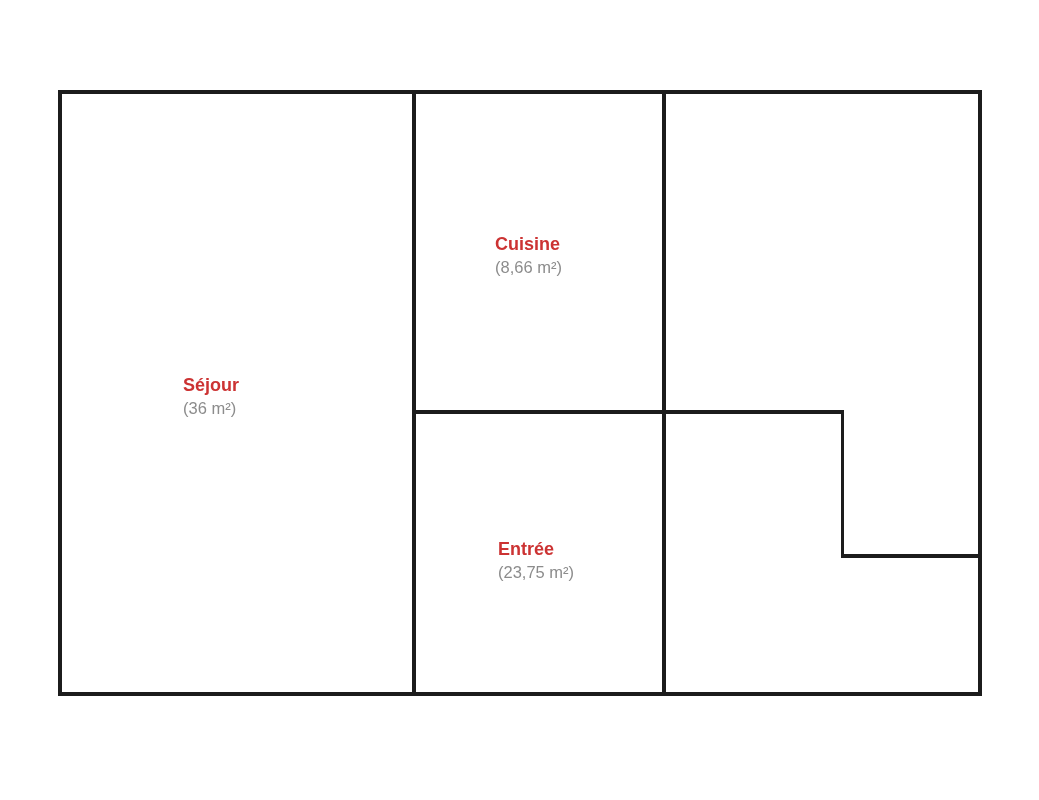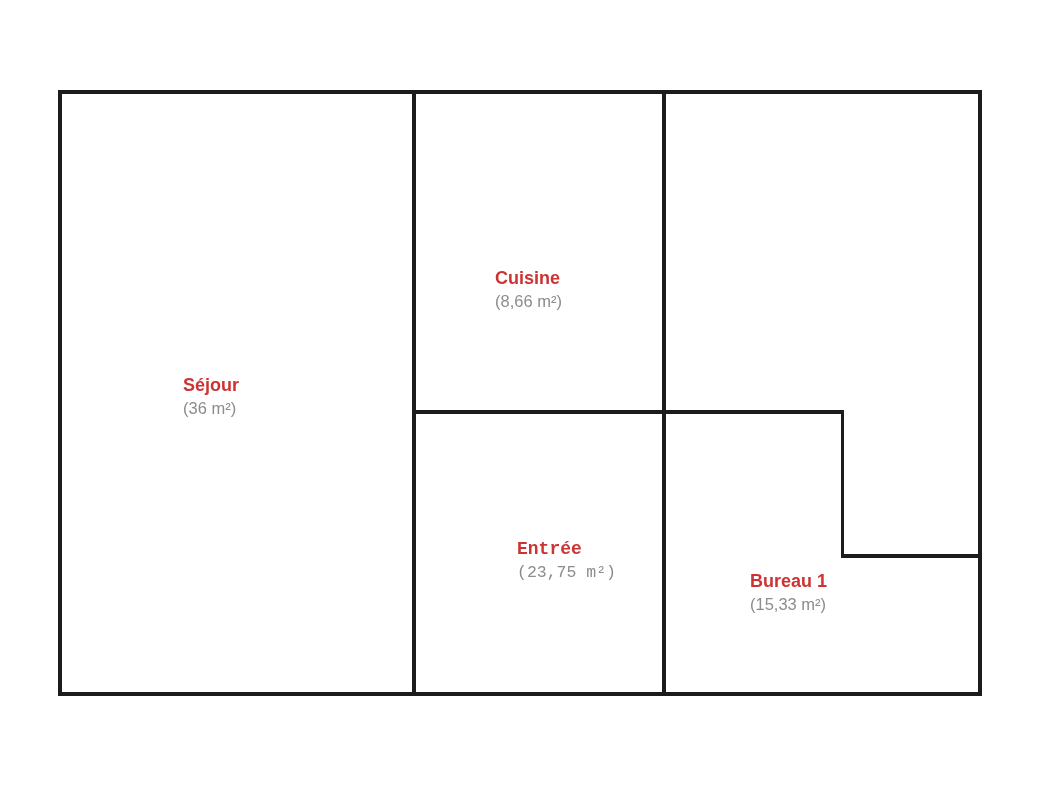--- a/index.html
+++ b/index.html
@@ -56,23 +56,23 @@
   .room-name {
     font-size: 18px;
     font-weight: bold;
     color: #cc3333;
   }
   .room-area {
     font-size: 16.5px;
     color: #8c8c8c;
   }
   #label-sejour          { left: 121px; top: 280px; }
-  #label-cuisine         { left: 433px; top: 139px; margin-top: 34px; }
+  #label-cuisine         { left: 433px; top: 139px; }
   #label-arriere-cuisine { left: 715px; top: 126px; }
-  #label-entree          { left: 455px; top: 444px; font-family: Liberation Mono, monospace; }
+  #label-entree          { left: 436px; top: 444px; }
   #label-bureau-1        { left: 688px; top: 476px; }
   #label-salle-de-bain   { left: 803px; top: 354px; }
 </style>
 </head>
 <body>
 
 <div class="page">
   <div class="plan">
 
     <div class="wall wall-v" id="wall-sejour"></div>
@@ -89,20 +89,16 @@
       <div class="room-name">Cuisine</div>
       <div class="room-area">(8,66 m²)</div>
     </div>
 
 
     <div class="room-label" id="label-entree">
       <div class="room-name">Entrée</div>
       <div class="room-area">(23,75 m²)</div>
     </div>
 
-    <div class="room-label" id="label-bureau-1">
-      <div class="room-name">Bureau 1</div>
-      <div class="room-area">(15,33 m²)</div>
-    </div>
 
 
   </div>
 </div>
 
 </body></html>

